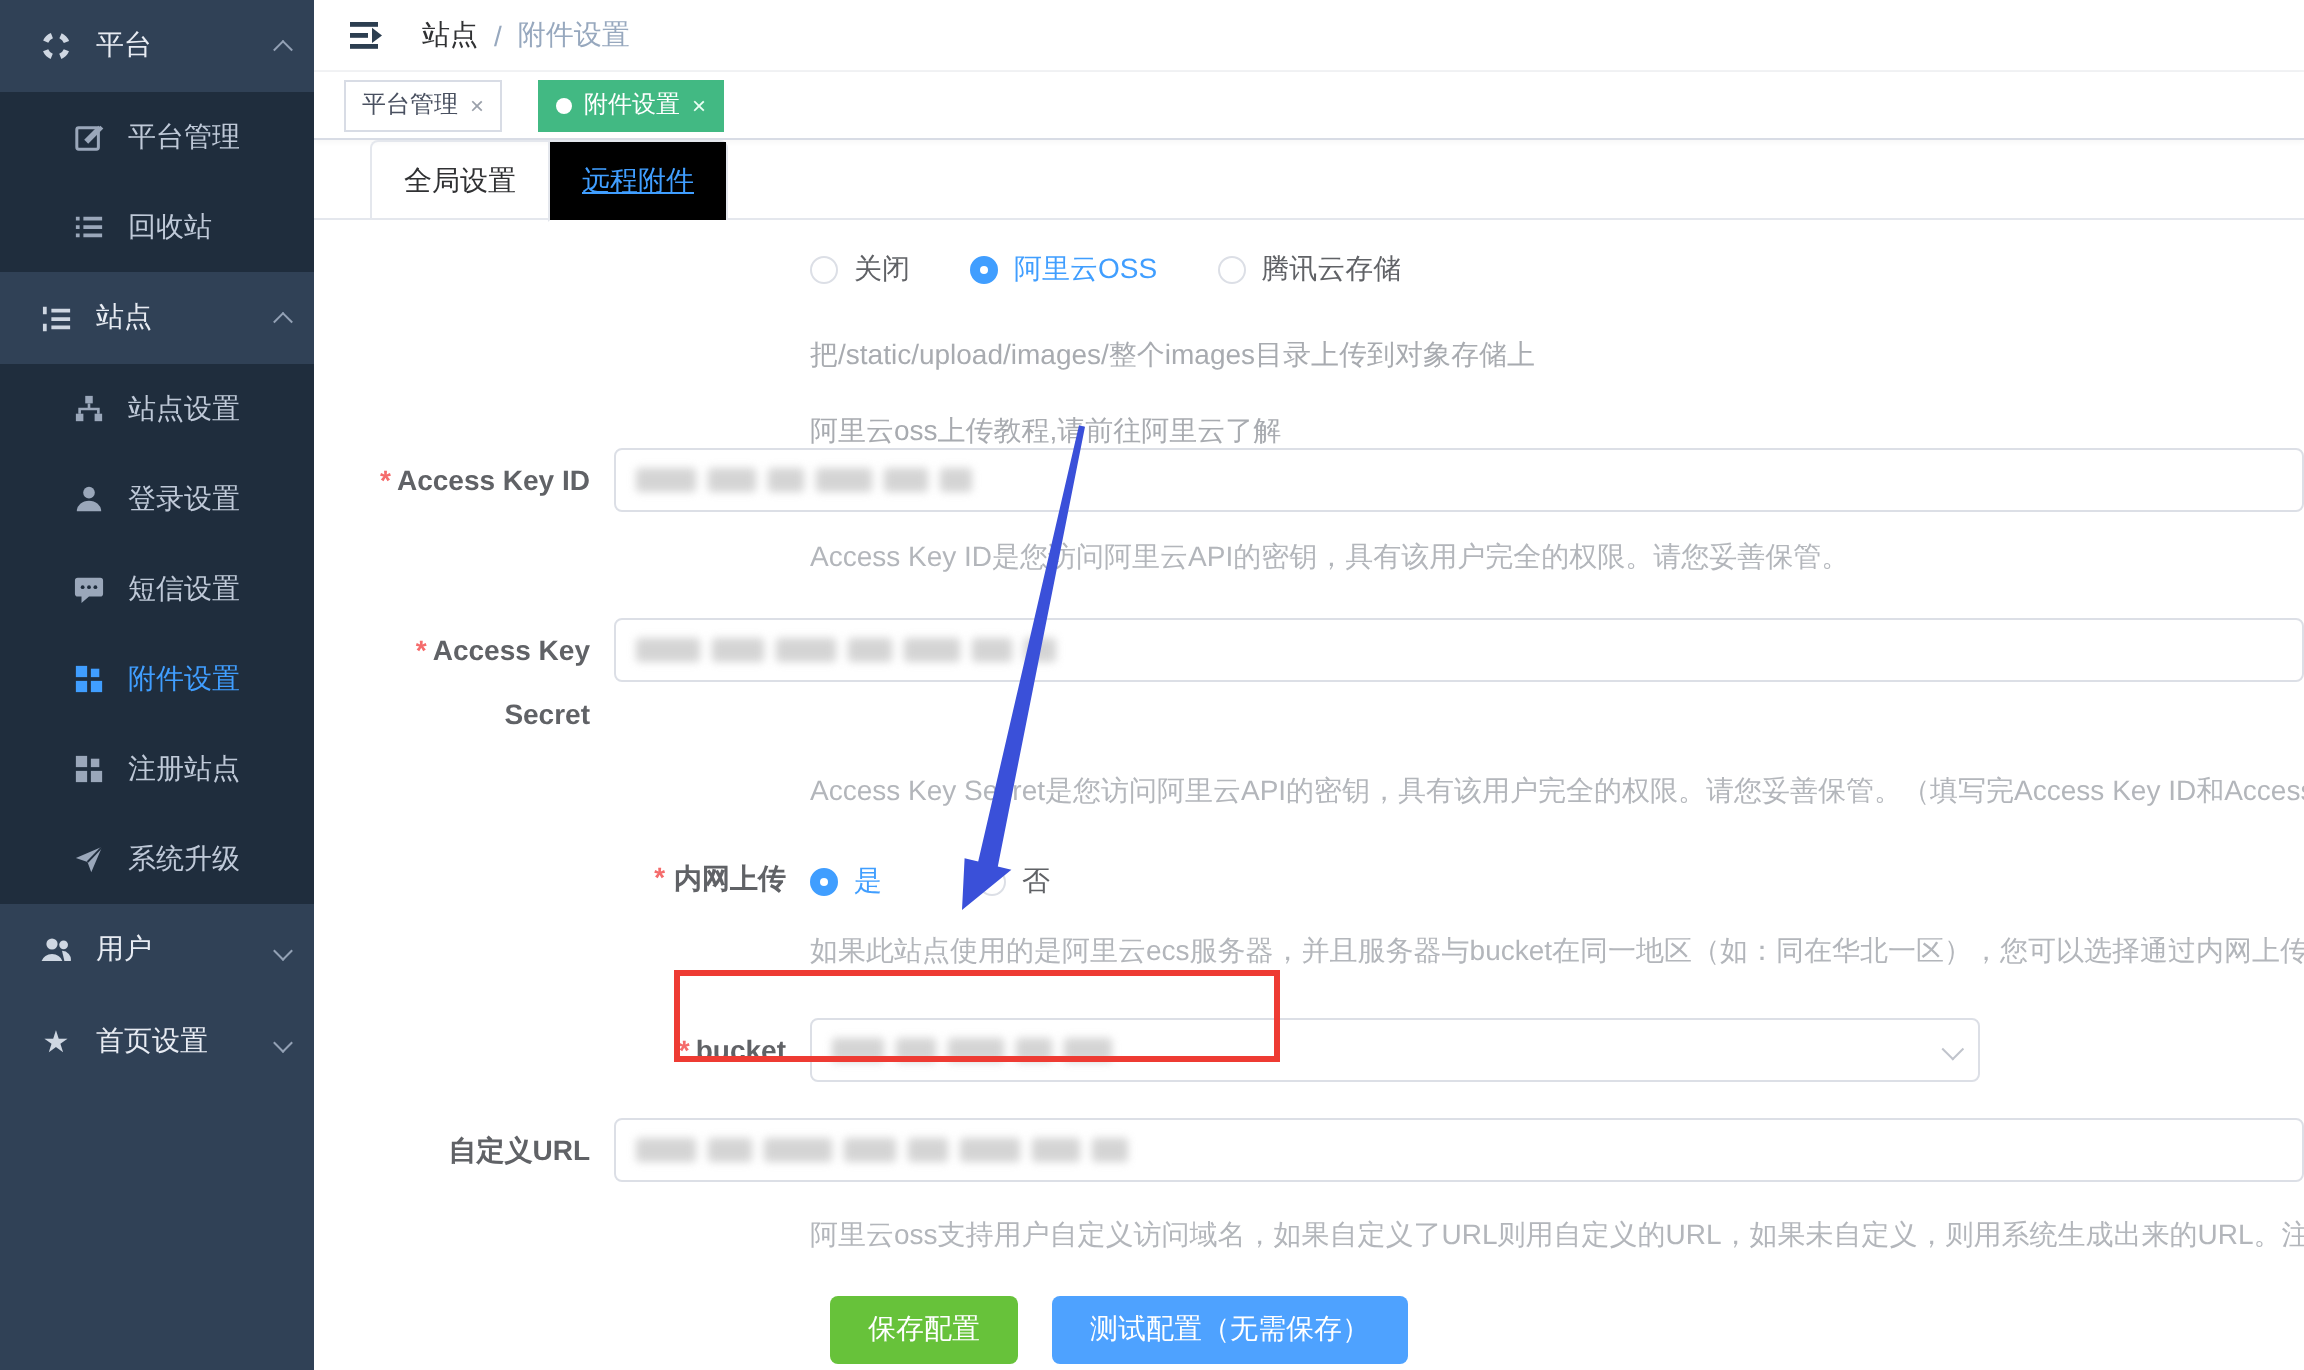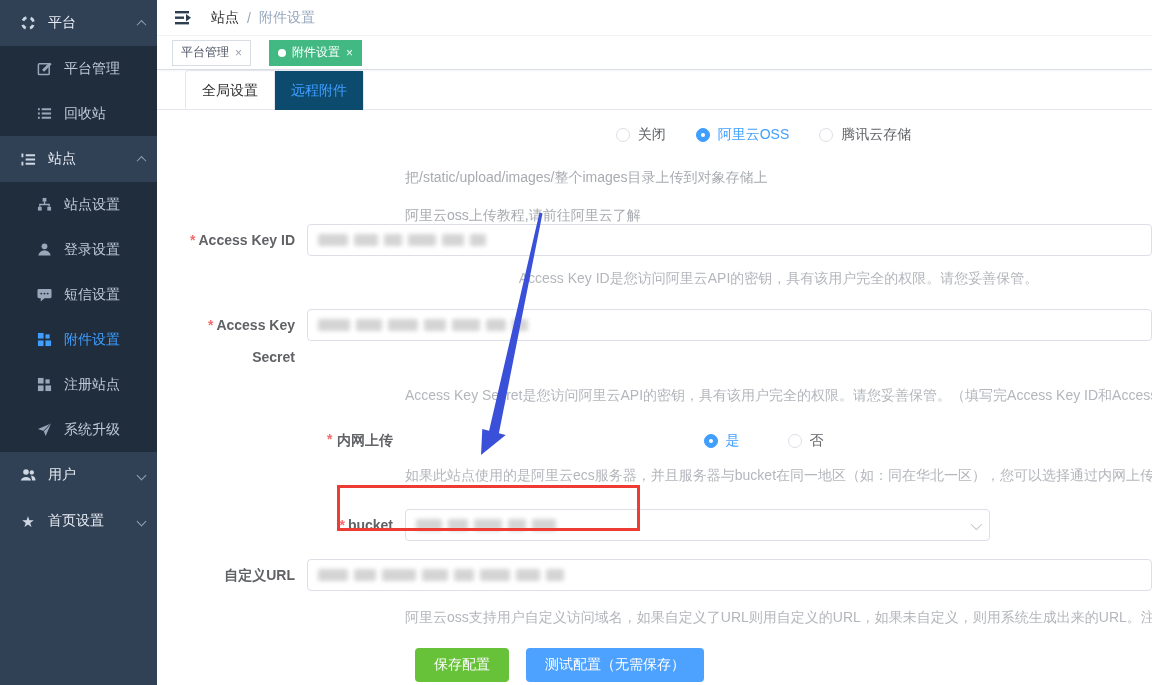--- a/index.html
+++ b/index.html
@@ -35,28 +35,28 @@
   .tag { display:inline-flex; align-items:center; height:26px; padding:0 8px; border:1px solid #d8dce5; background:#fff; color:#495060; font-size:12px; cursor:pointer; }
   .tag .x { margin-left:6px; font-size:12px; color:#9aa0aa; cursor:pointer; }
   .tag.active { background:#42b983; border-color:#42b983; color:#fff; }
   .tag.active .x { color:#eafff4; }
   .tag .dot { width:8px; height:8px; border-radius:50%; background:#fff; margin-right:6px; }
   
   .tabs-header { height:40px; border-bottom:1px solid #e4e7ed; position:relative; }
   .tabs-nav { display:flex; margin-left:28px; border:1px solid #e4e7ed; border-bottom:none; border-radius:4px 4px 0 0; height:40px; width:max-content;justify-content:space-between; }
   .tab { padding:0 16px; min-width:86px; text-align:center; line-height:39px; font-size:14px; color:#303133; cursor:pointer; border-left:1px solid #e4e7ed; }
   .tab:first-child { border-left:none; }
-  .tab.active { color:#409EFF; background:#0c4a6e; border-bottom:1px solid #fff; margin-bottom:-1px; }
+  .tab.active { color:#409EFF; background:#000000; border-bottom:1px solid #fff; margin-bottom:-1px;text-decoration:underline; }
   
   .panel { padding-left:28px; }
   .frow { display:flex; }
   .flabel { width:220px; text-align:right; padding-right:12px; font-weight:bold; color:#606266; font-size:14px; }
   .flabel .req { color:#f56c6c; margin-right:3px; font-weight:bold; }
-  .fcontent { flex:1;justify-content:center; }
-  .help { margin-left:220px; color:#b3b6bb; font-size:14px; line-height:20px; white-space:nowrap;text-align:center; }
+  .fcontent { flex:1; }
+  .help { margin-left:220px; color:#b3b6bb; font-size:14px; line-height:20px; white-space:nowrap; }
   .intro { margin-left:220px; color:#a8abb0; font-size:14px; line-height:18px; white-space:nowrap; }
   
   .radio-group { display:flex; align-items:center; }
   .radio { display:inline-flex; align-items:center; margin-right:30px; cursor:pointer; }
   .radio .rc { width:14px; height:14px; border-radius:50%; border:1px solid #dcdfe6; background:#fff; margin-right:8px; position:relative; }
   .radio.checked .rc { background:#409EFF; border-color:#409EFF; }
   .radio.checked .rc::after { content:""; position:absolute; left:4px; top:4px; width:4px; height:4px; border-radius:50%; background:#fff; }
   .radio .rl { font-size:14px; color:#606266; }
   .radio.checked .rl { color:#409EFF; }
   

